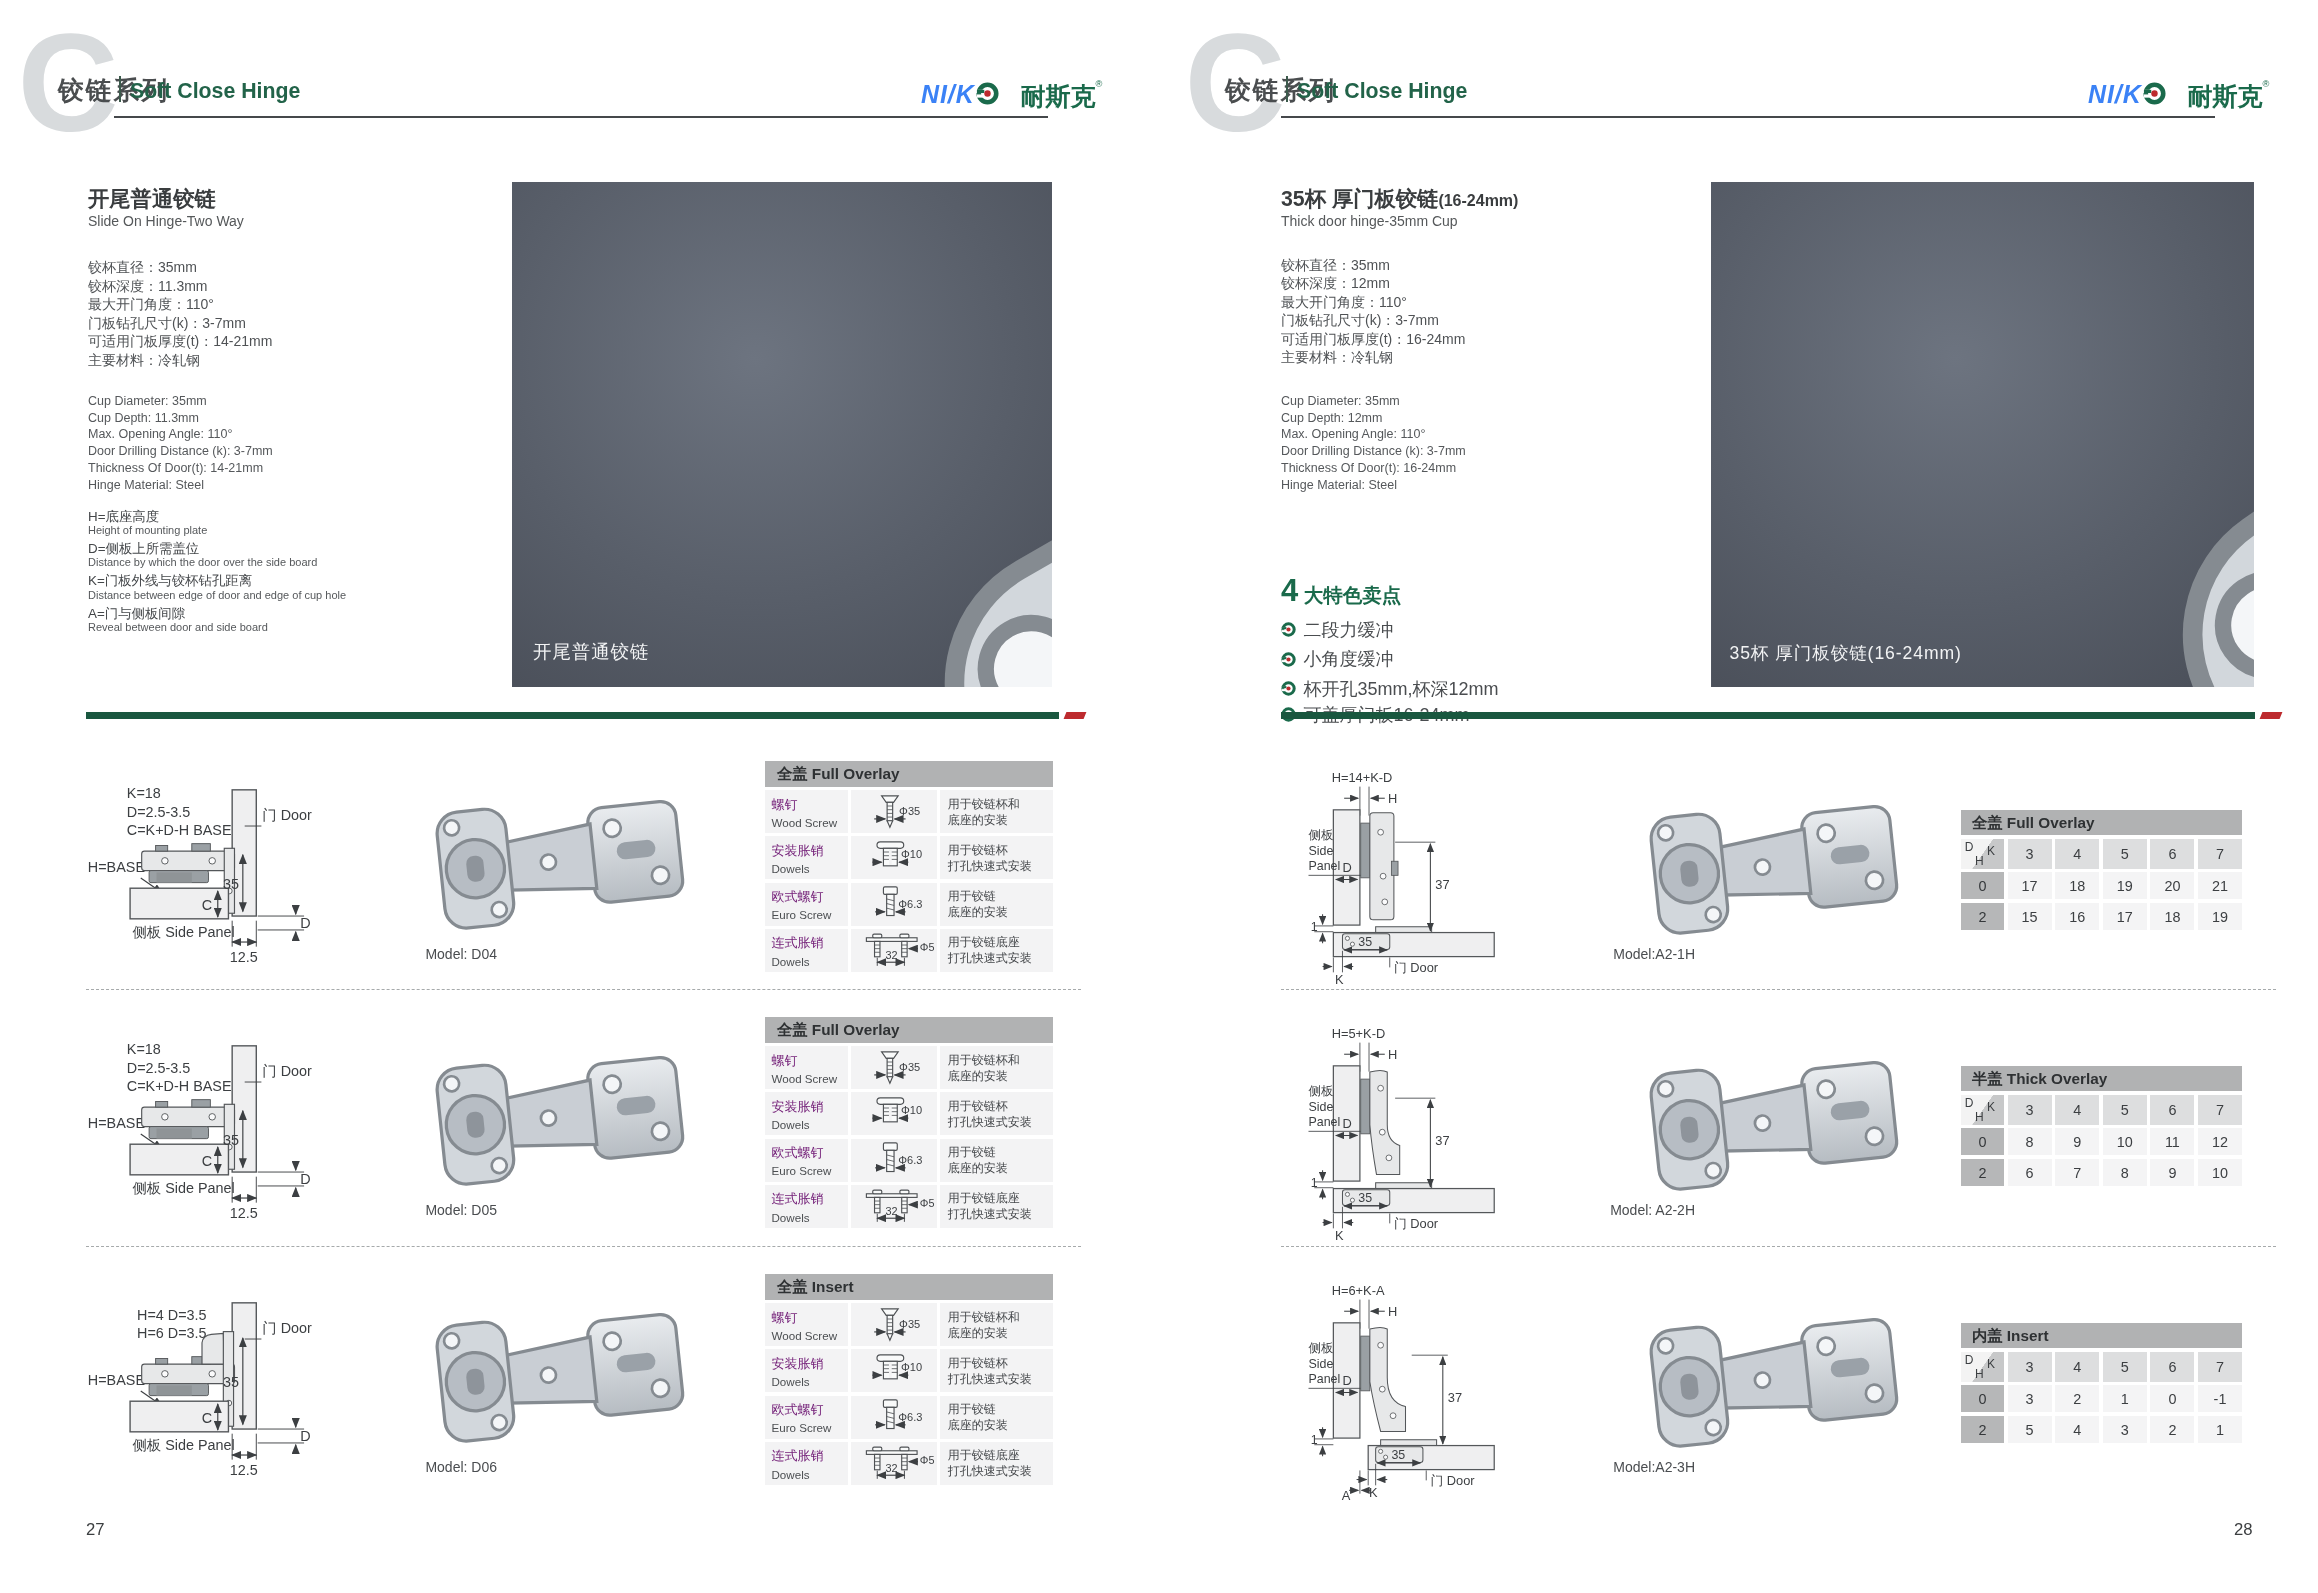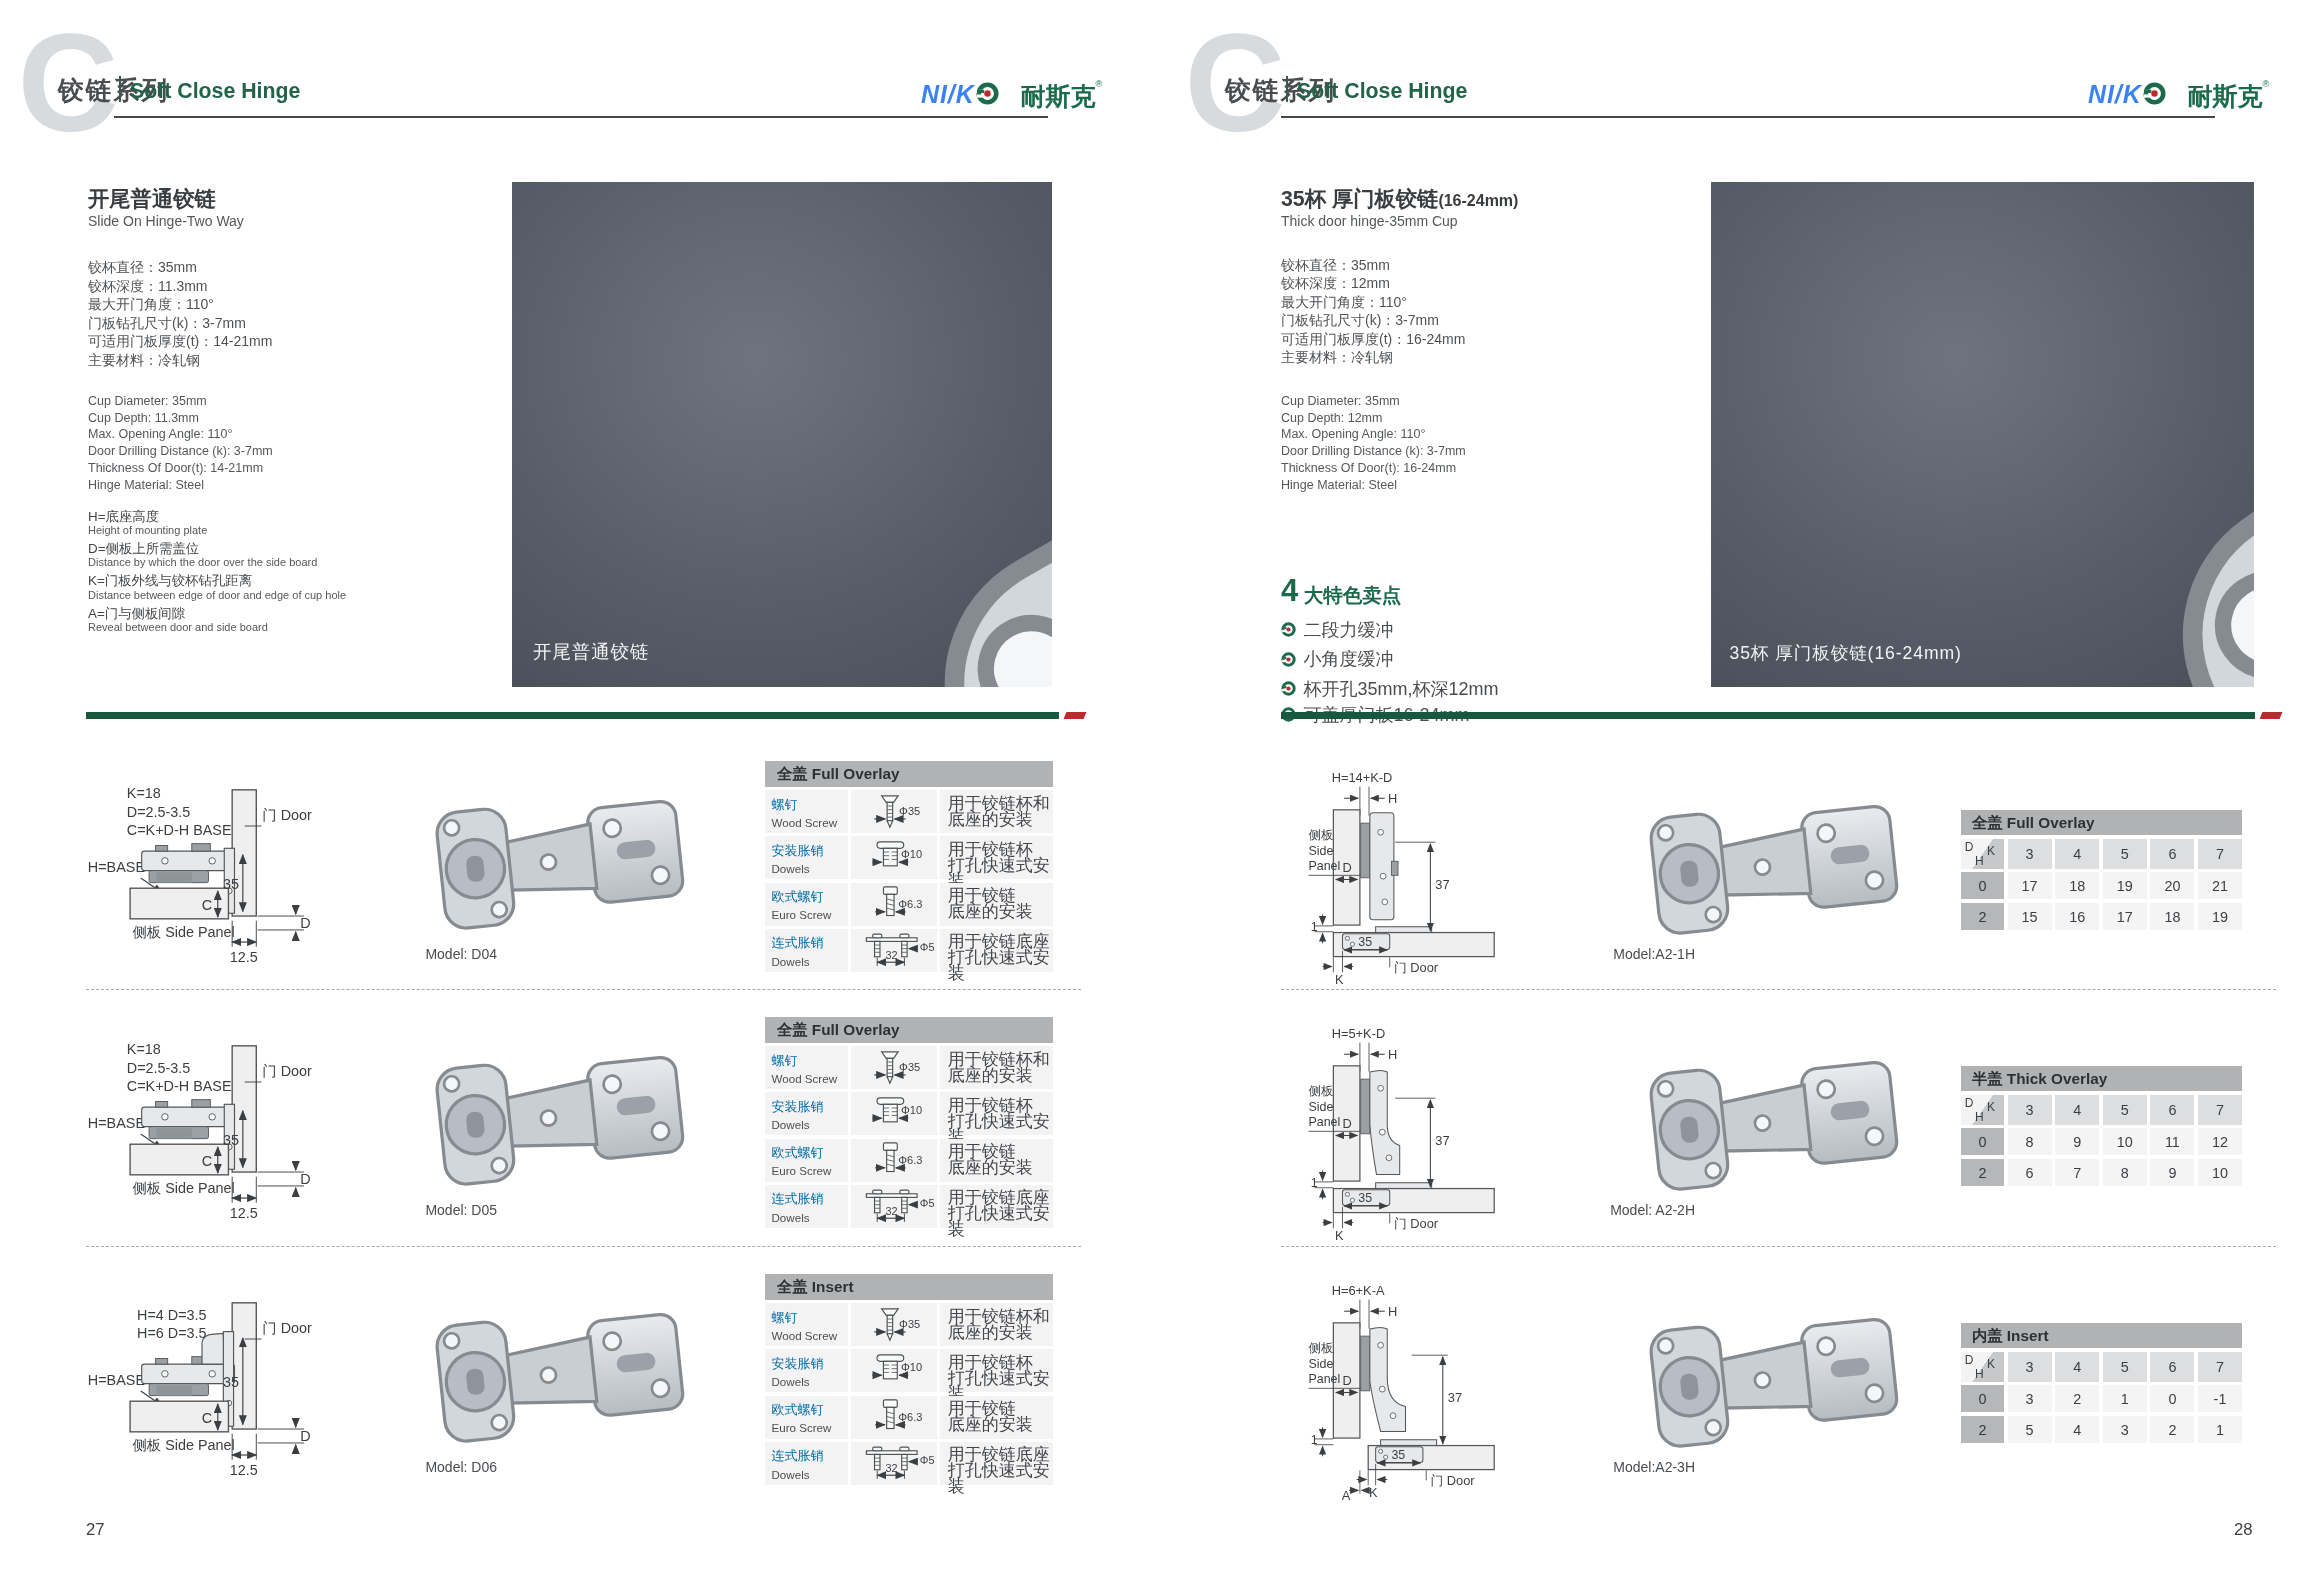--- a/index.html
+++ b/index.html
@@ -39,24 +39,24 @@
   .dashed{border-top:1.4px dashed #a6aaab;left:86px;width:995px;height:0;}
   .right .dashed{left:114px;}
   .model{font-size:14px;color:#4a4d50;text-align:right;width:185px;}
   .pagenum{font-size:16.7px;color:#3c3f41;}
   
   .ftable{width:288px;}
   .fhead{height:26px;background:#b1b2b3;color:#2e3133;font-size:15.3px;font-weight:700;line-height:26px;padding-left:12px;}
   .frow{display:flex;gap:3.2px;margin-top:3.2px;height:43px;}
   .fcell{background:#f3f3f4;box-sizing:border-box;}
   .fl{width:83px;padding:5.6px 0 0 6.5px;}
-  .fl .cn{font-size:13px;color:#0369a1;font-weight:500;}
+  .fl .cn{font-size:13px;color:#701a75;font-weight:500;}
   .fl .en{font-size:11.6px;color:#4b4e51;margin-top:2.3px;}
   .fi{width:86px;display:flex;align-items:center;justify-content:center;}
-  .fd{flex:1;padding:5.6px 0 0 7.4px;font-size:17px;color:#44474a;line-height:16px;}
+  .fd{flex:1;padding:5.6px 0 0 7.4px;font-size:12px;color:#44474a;line-height:16px;}
   .scr{fill:#f9fafa;stroke:#4e5154;stroke-width:2.5;}
   .thr{stroke:#4e5154;stroke-width:1.8;fill:none;}
   .phi{font-size:24px;fill:#3c3f42;}
   
   .ntable{width:281px;}
   .nhead{height:25px;background:#b1b2b3;color:#2e3133;font-size:15.3px;font-weight:700;line-height:25px;padding-left:11px;}
   .nrow{display:flex;gap:3.7px;margin-top:3.7px;}
   .ncorner{width:43px;height:30px;position:relative;background:linear-gradient(125deg,#f3f3f3 50%,#c7c8c9 50.5%);}
   .ncorner span{position:absolute;font-size:12px;color:#3c3f42;}
   .ncorner .cd{left:3.7px;top:0.9px;}

